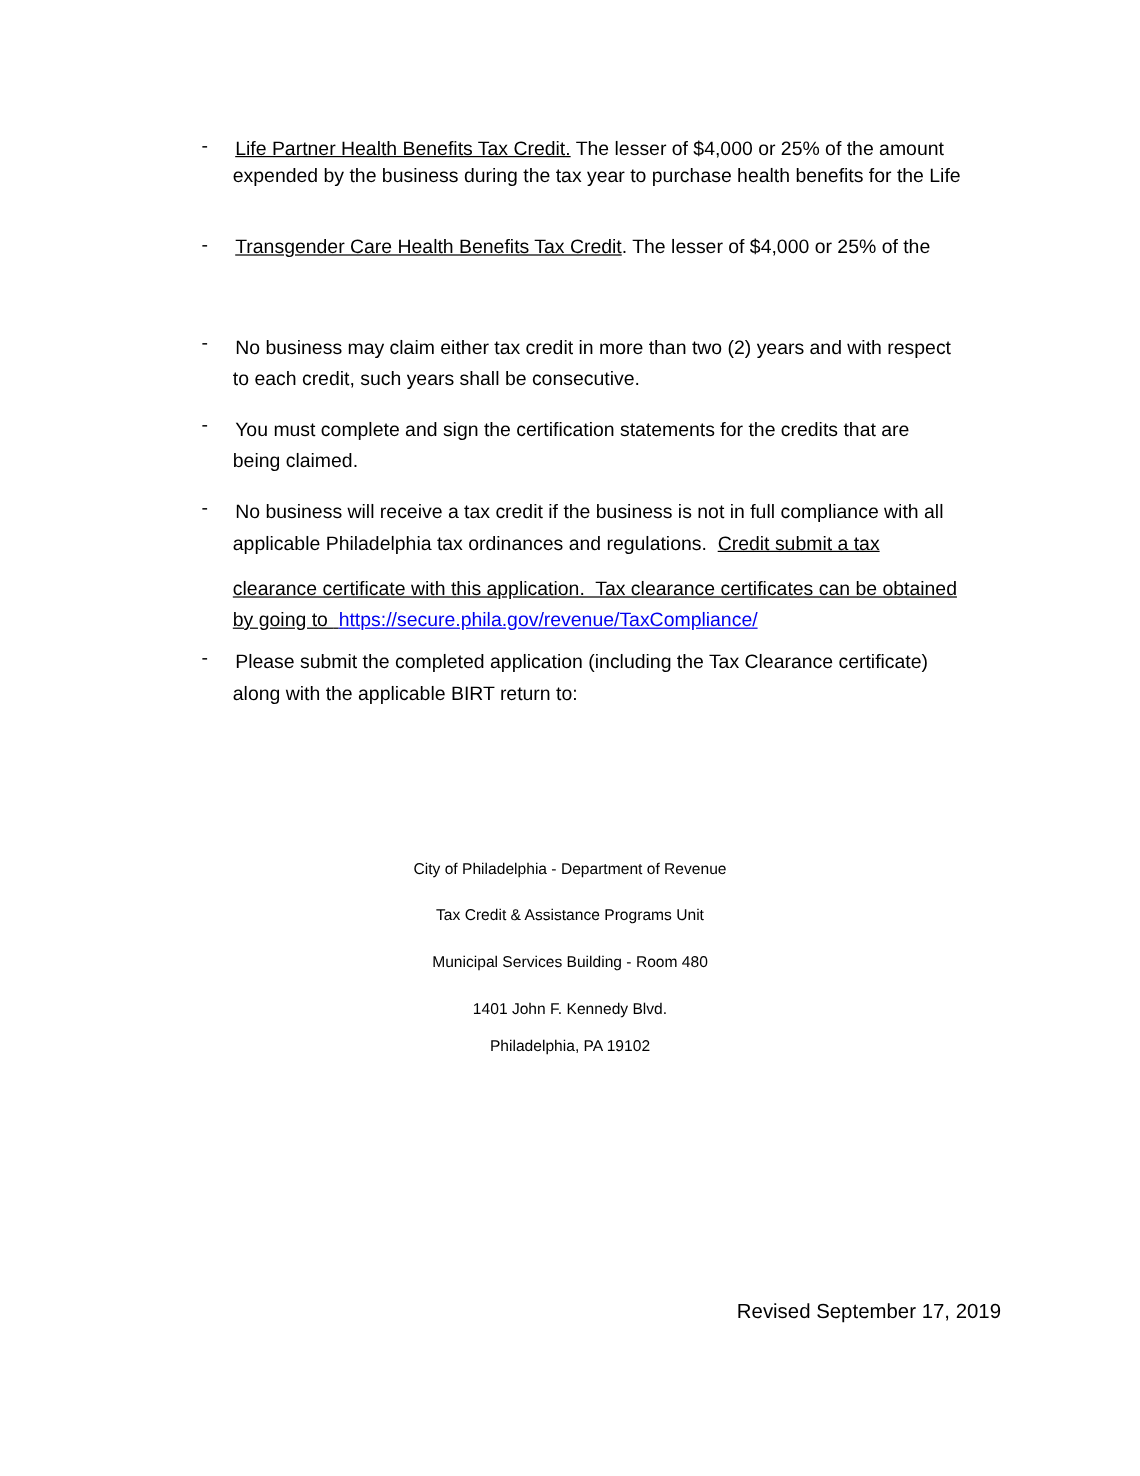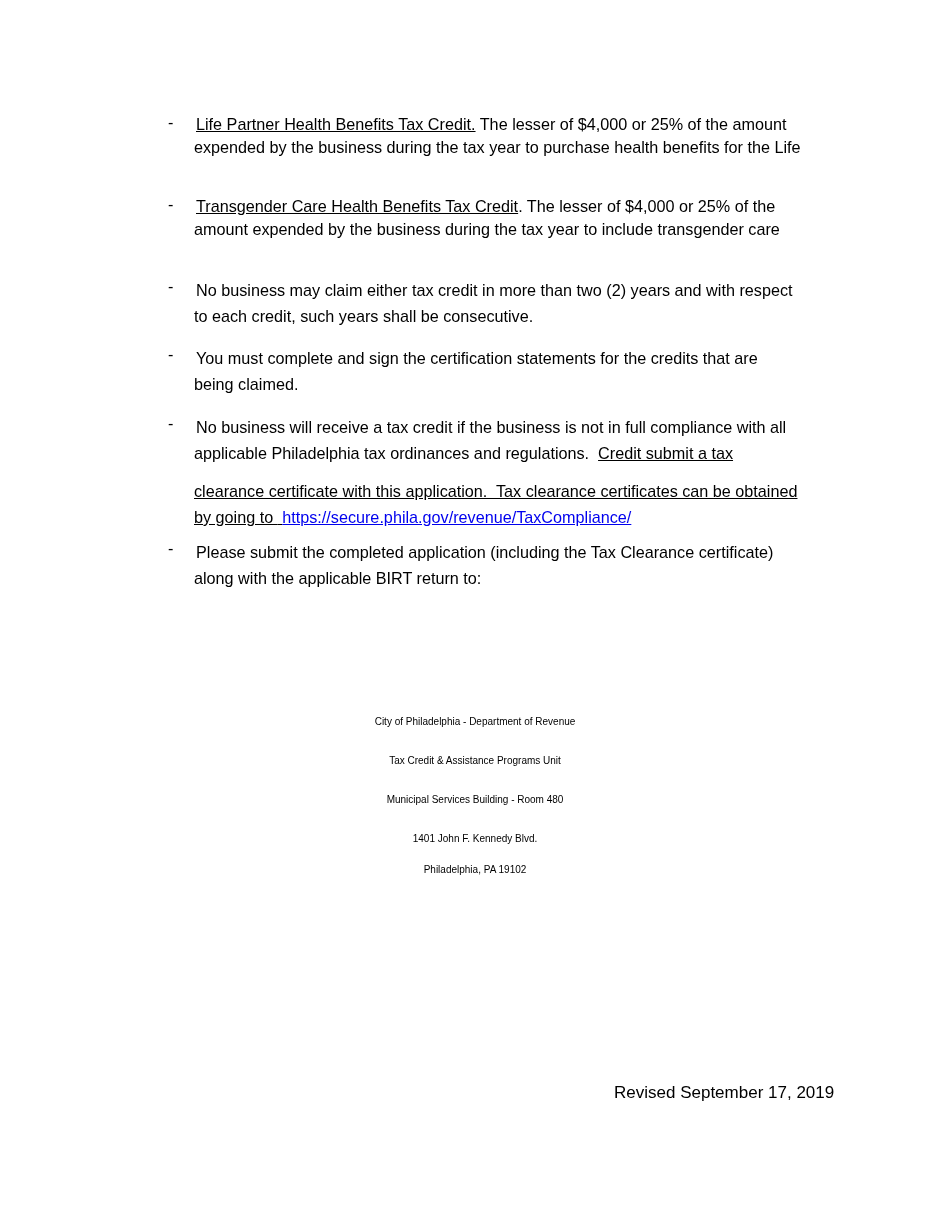--- a/index.html
+++ b/index.html
@@ -7,41 +7,40 @@
       font-family: "Liberation Sans", "DejaVu Sans", sans-serif; color: #000; }
     .page { position: absolute; left: 0; top: 0; width: 950px; height: 1230px; }
     .item { position: absolute; left: 168px; width: 680px; font-size: 16.2px; }
     .dash { position: absolute; left: 0; top: 0; width: 12px; }
     .text { margin-left: 28px; }
     .text .l { display: block; white-space: nowrap; }
     .tight .l { line-height: 23px; }
     .loose .l { line-height: 26px; }
     .u { text-decoration: underline; }
     .link { color: #0000ee; text-decoration: underline; }
-    .addr { position: absolute; left: 0; width: 950px; text-align: center; font-size: 10px; }
+    .addr { position: absolute; left: 0; width: 950px; text-align: center; font-size: 13px; }
     .revised { position: absolute; left: 614px; top: 1083px; font-size: 17px; }
   </style>
 </head>
 <body>
 
 <div class="page">
 
   <div class="item tight" style="top:113px;">
     <span class="dash">-</span>
     <div class="text">
       <span class="l"><span class="u">Life Partner Health Benefits Tax Credit.</span><span> The lesser of $4,000 or 25% of the amount</span></span>
       <span class="l" style="margin-left:-2px">expended by the business during the tax year to purchase health benefits for the Life</span>
     </div>
   </div>
 
   <div class="item tight" style="top:195px;">
     <span class="dash">-</span>
     <div class="text">
       <span class="l"><span class="u">Transgender Care Health Benefits Tax Credit</span><span>. The lesser of $4,000 or 25% of the</span></span>
-      <span class="l" style="margin-left:-2px">amount expended by the business during the tax year to include transgender care</span>
     </div>
   </div>
 
   <div class="item loose" style="top:277px;">
     <span class="dash">-</span>
     <div class="text">
       <span class="l">No business may claim either tax credit in more than two (2) years and with respect</span>
       <span class="l" style="margin-left:-2px">to each credit, such years shall be consecutive.</span>
     </div>
   </div>

